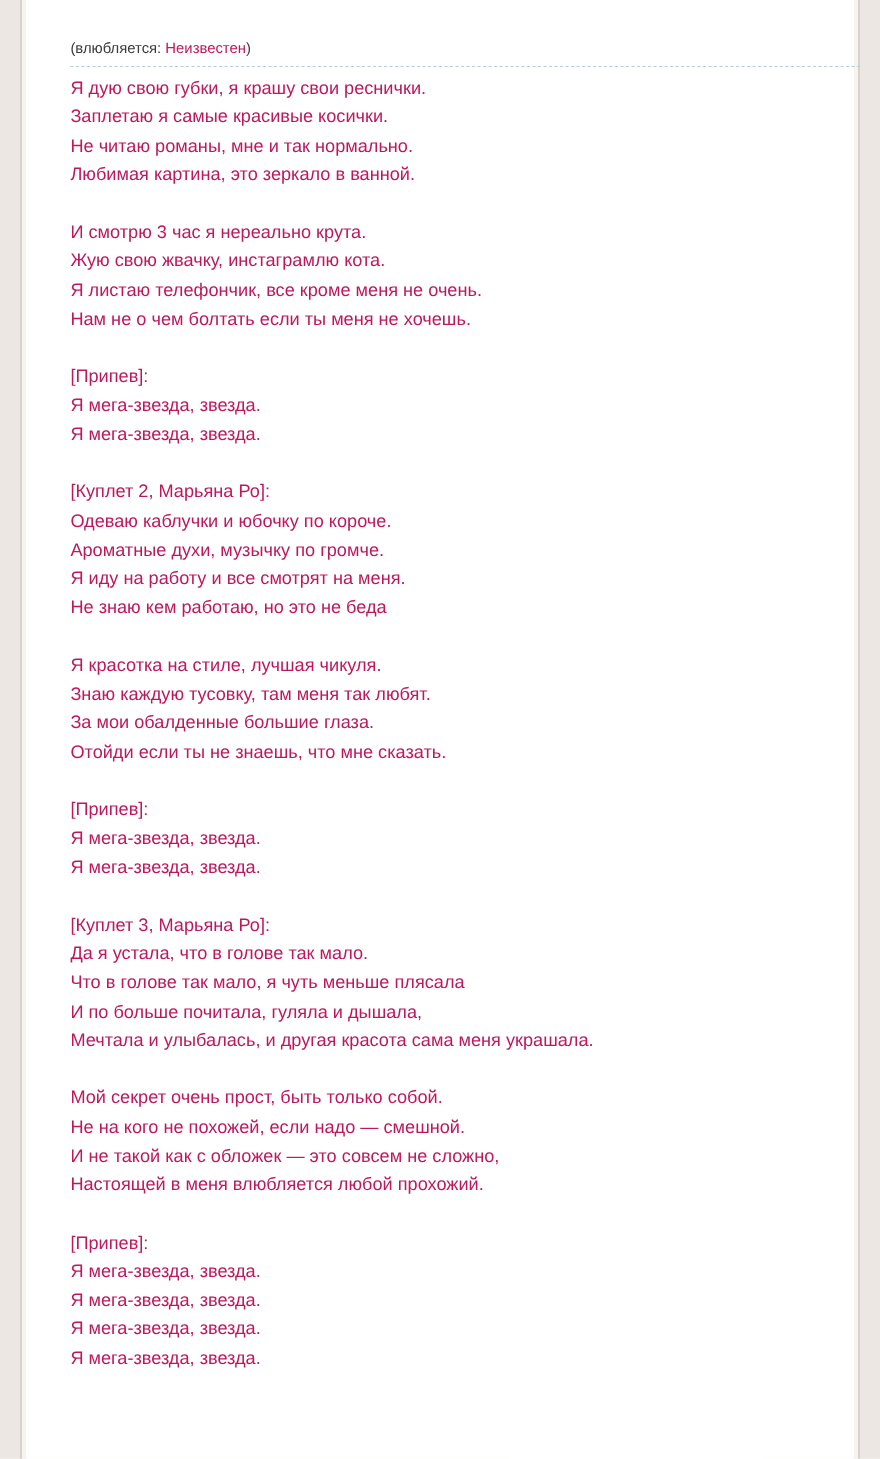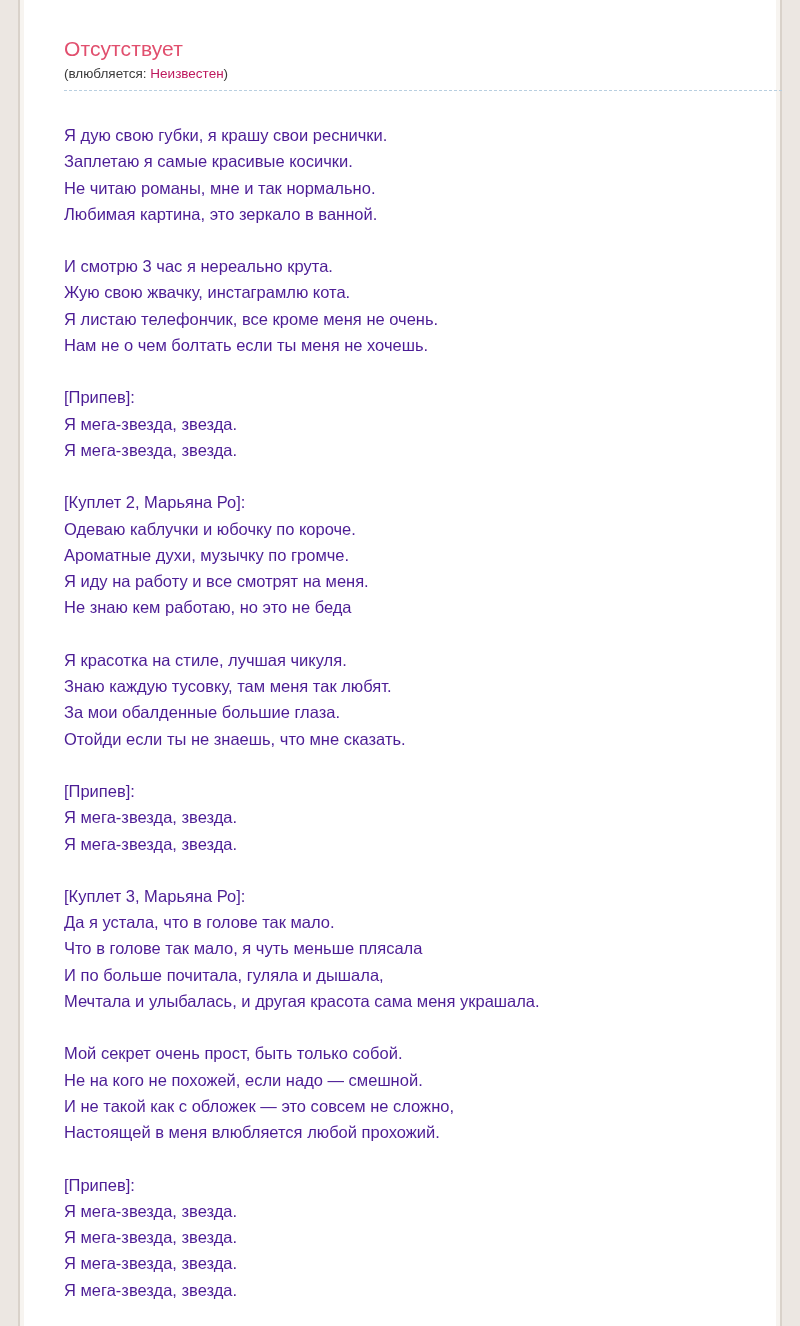--- a/index.html
+++ b/index.html
@@ -52,42 +52,41 @@
     border-bottom: 1px dashed #b9cfe0;
     width: 718px;
     box-sizing: border-box;
   }
   .artist-link {
     color: #be185d;
     text-decoration: none;
     cursor: pointer;
   }
   .lyrics {
-    margin-top: 31px;
+    margin-top: 6px;
     font-size: 16.5px;
     line-height: 26.3px;
-    color: #4c1d95;
+    color: #be185d;
     white-space: pre-wrap;
     font-family: "Liberation Sans", sans-serif;
   }
   .lyrics .stanza {
     margin: 0 0 26px 0;
   }
   .lyrics .line {
     display: block;
   }
 </style>
 </head>
 <body>
 
 <div class="page-frame">
   <div class="paper">
     <div class="content">
 
-      <h1 class="song-title">Отсутствует</h1>
 
       <div class="artist-line">
         <span>(влюбляется: </span><a class="artist-link" href="#">Неизвестен</a><span>)</span>
       </div>
 
       <div class="lyrics" id="lyrics-body"><p class="stanza"><span class="line">Я дую свою губки, я крашу свои реснички.</span><span class="line">Заплетаю я самые красивые косички.</span><span class="line">Не читаю романы, мне и так нормально.</span><span class="line">Любимая картина, это зеркало в ванной.</span></p><p class="stanza"><span class="line">И смотрю 3 час я нереально крута.</span><span class="line">Жую свою жвачку, инстаграмлю кота.</span><span class="line">Я листаю телефончик, все кроме меня не очень.</span><span class="line">Нам не о чем болтать если ты меня не хочешь.</span></p><p class="stanza"><span class="line">[Припев]:</span><span class="line">Я мега-звезда, звезда.</span><span class="line">Я мега-звезда, звезда.</span></p><p class="stanza"><span class="line">[Куплет 2, Марьяна Ро]:</span><span class="line">Одеваю каблучки и юбочку по короче.</span><span class="line">Ароматные духи, музычку по громче.</span><span class="line">Я иду на работу и все смотрят на меня.</span><span class="line">Не знаю кем работаю, но это не беда</span></p><p class="stanza"><span class="line">Я красотка на стиле, лучшая чикуля.</span><span class="line">Знаю каждую тусовку, там меня так любят.</span><span class="line">За мои обалденные большие глаза.</span><span class="line">Отойди если ты не знаешь, что мне сказать.</span></p><p class="stanza"><span class="line">[Припев]:</span><span class="line">Я мега-звезда, звезда.</span><span class="line">Я мега-звезда, звезда.</span></p><p class="stanza"><span class="line">[Куплет 3, Марьяна Ро]:</span><span class="line">Да я устала, что в голове так мало.</span><span class="line">Что в голове так мало, я чуть меньше плясала</span><span class="line">И по больше почитала, гуляла и дышала,</span><span class="line">Мечтала и улыбалась, и другая красота сама меня украшала.</span></p><p class="stanza"><span class="line">Мой секрет очень прост, быть только собой.</span><span class="line">Не на кого не похожей, если надо — смешной.</span><span class="line">И не такой как с обложек — это совсем не сложно,</span><span class="line">Настоящей в меня влюбляется любой прохожий.</span></p><p class="stanza"><span class="line">[Припев]:</span><span class="line">Я мега-звезда, звезда.</span><span class="line">Я мега-звезда, звезда.</span><span class="line">Я мега-звезда, звезда.</span><span class="line">Я мега-звезда, звезда.</span></p></div>
 
     </div>
   </div>
 </div>

